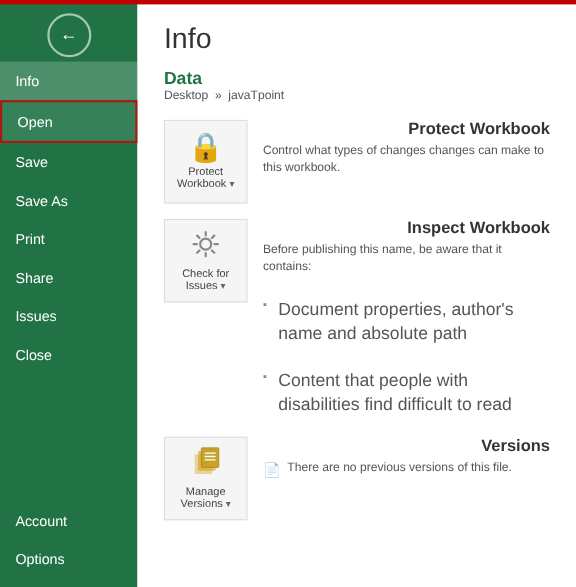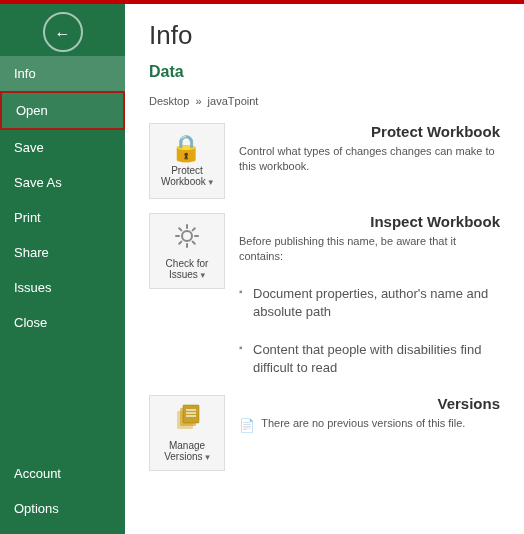--- a/index.html
+++ b/index.html
@@ -54,21 +54,21 @@
     .main-title {
       font-size: 26px;
       font-weight: 300;
       color: #333;
       margin-bottom: 12px;
     }
     .file-section-title {
       font-size: 16px;
       font-weight: 600;
       color: #217346;
-      margin-bottom: 14px;
+      margin-bottom: 0;
     }
     .file-path {
       font-size: 11px;
       color: #555;
       margin-bottom: 16px;
     }
     .file-path .separator {
       margin: 0 3px;
     }
 
@@ -111,21 +111,21 @@
       font-size: 11px;
       color: #555;
       line-height: 1.4;
     }
     .card-list {
       margin-top: 5px;
       padding-left: 0;
       list-style: none;
     }
     .card-list li {
-      font-size: 13px;
+      font-size: 16px;
       color: #555;
       line-height: 1.4;
       padding-left: 14px;
       position: relative;
       margin-bottom: 3px;
       margin-top: 20px;
     }
     .card-list li::before {
       content: '▪';
       position: absolute;

